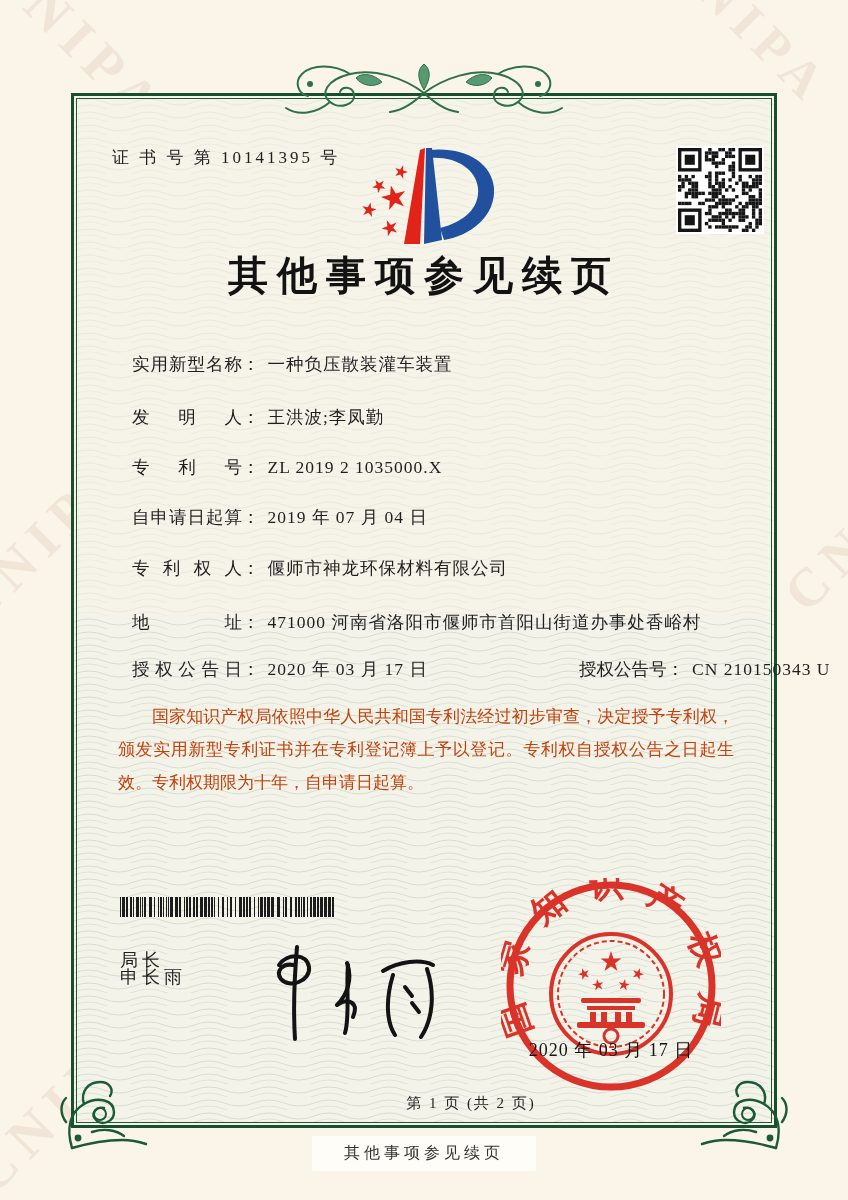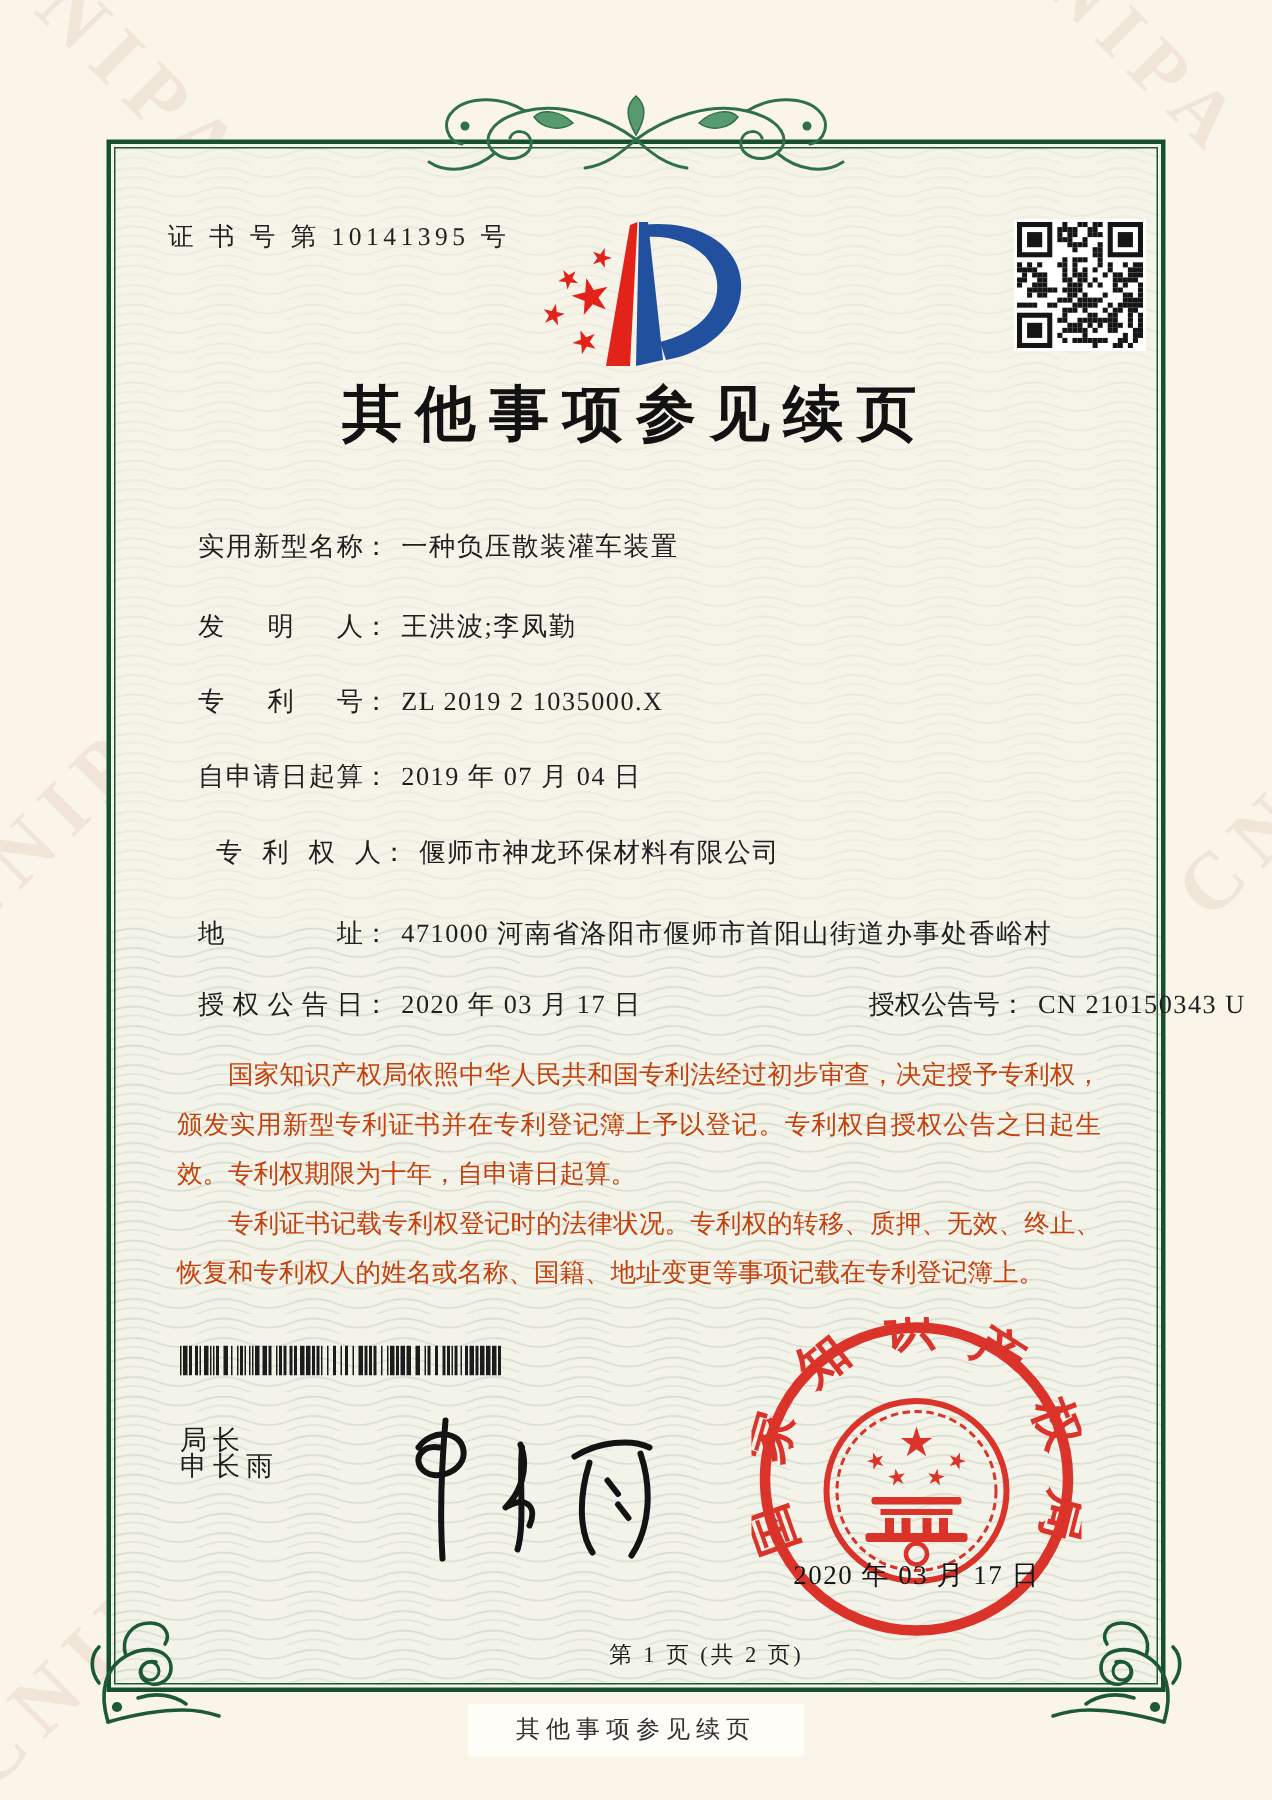--- a/index.html
+++ b/index.html
@@ -386,36 +386,35 @@
     </div>
     <div class="row" style="top:405px;">
       <span class="lbl">发明人</span><span class="colon">：</span><span class="val">王洪波;李凤勤</span>
     </div>
     <div class="row" style="top:455px;">
       <span class="lbl">专利号</span><span class="colon">：</span><span class="val">ZL 2019 2 1035000.X</span>
     </div>
     <div class="row" style="top:505px;">
       <span class="lbl">自申请日起算</span><span class="colon">：</span><span class="val">2019 年 07 月 04 日</span>
     </div>
-    <div class="row" style="top:556px;margin-left:12px;">
+    <div class="row" style="top:556px;">
       <span class="lbl">专利权人</span><span class="colon">：</span><span class="val">偃师市神龙环保材料有限公司</span>
     </div>
     <div class="row" style="top:610px;">
       <span class="lbl">地址</span><span class="colon">：</span><span class="val">471000 河南省洛阳市偃师市首阳山街道办事处香峪村</span>
     </div>
     <div class="row" style="top:657px;">
       <span class="lbl">授权公告日</span><span class="colon">：</span><span class="val">2020 年 03 月 17 日</span>
       <span class="row2">
         <span>授权公告号</span><span class="colon">：</span><span class="val">CN 210150343 U</span>
       </span>
     </div>
 
     <div class="body-text">
       <p>国家知识产权局依照中华人民共和国专利法经过初步审查，决定授予专利权，颁发实用新型专利证书并在专利登记簿上予以登记。专利权自授权公告之日起生效。专利权期限为十年，自申请日起算。</p>
-      <p>专利证书记载专利权登记时的法律状况。专利权的转移、质押、无效、终止、恢复和专利权人的姓名或名称、国籍、地址变更等事项记载在专利登记簿上。</p>
     </div>
 
     <svg class="barcode" id="barcode" width="218" height="20" viewBox="0 0 218 20">
         <rect x="0" y="0" width="1" height="20" fill="#1c1c1c"></rect>
         <rect x="2" y="0" width="3" height="20" fill="#1c1c1c"></rect>
         <rect x="6" y="0" width="2" height="20" fill="#1c1c1c"></rect>
         <rect x="10" y="0" width="2" height="20" fill="#1c1c1c"></rect>
         <rect x="13" y="0" width="1" height="20" fill="#1c1c1c"></rect>
         <rect x="16" y="0" width="3" height="20" fill="#1c1c1c"></rect>
         <rect x="20" y="0" width="1" height="20" fill="#1c1c1c"></rect>

